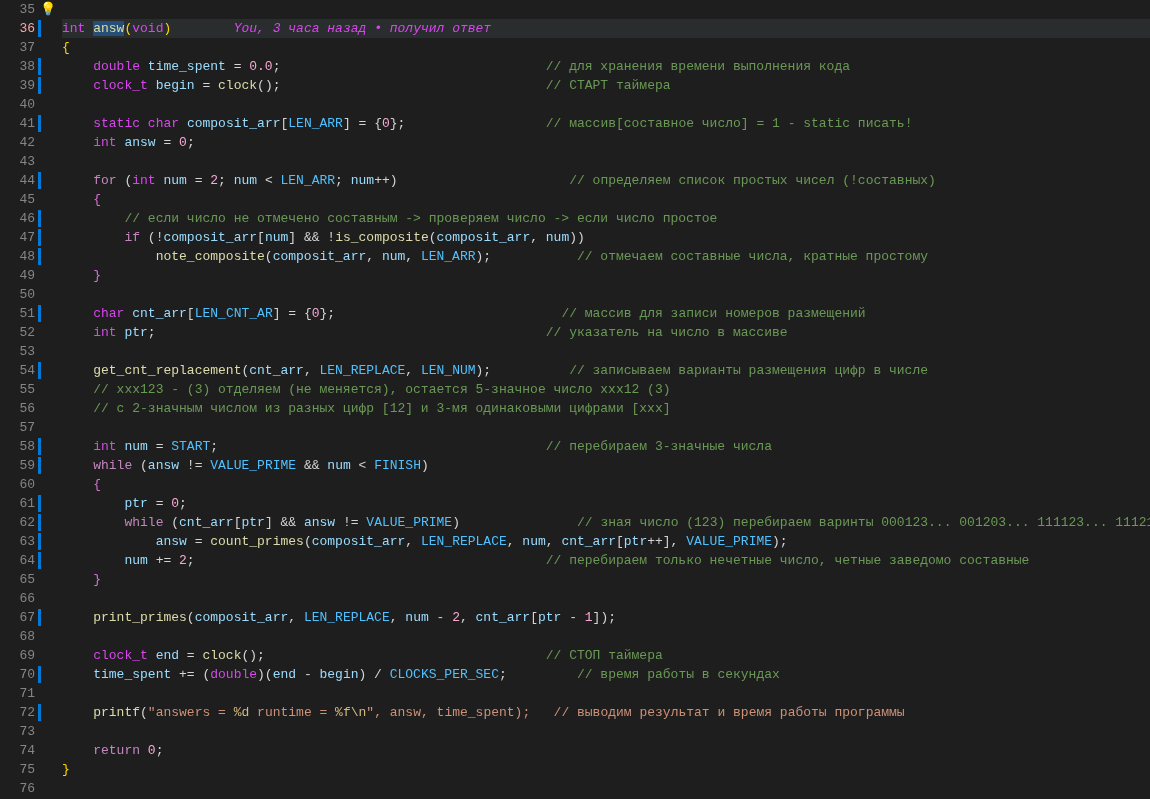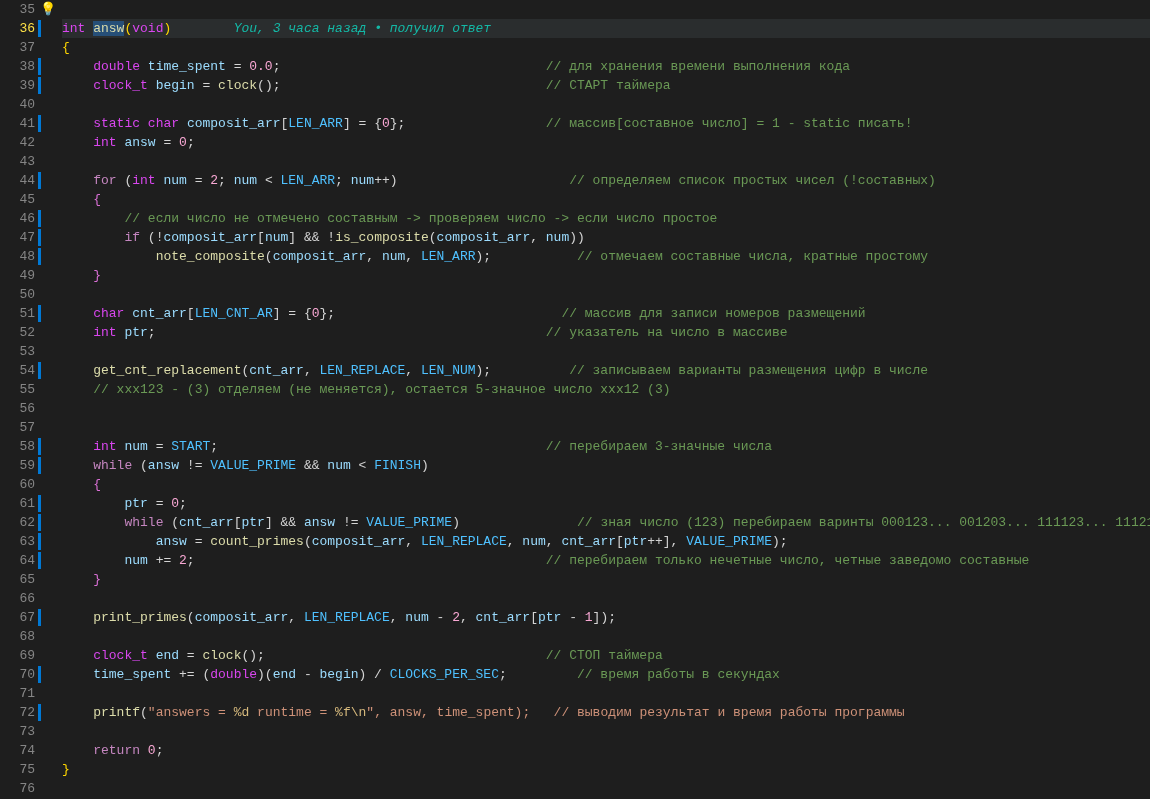--- a/index.html
+++ b/index.html
@@ -1,26 +1,26 @@
 <!DOCTYPE html>
 <html><head>
 <meta charset="utf-8">
 <style>
   * { margin:0; padding:0; box-sizing:border-box; }
   html,body { width:1150px; height:799px; background:#1e1e1e; font-family:Consolas,'Courier New',monospace; font-size:13px; overflow:hidden; }
   .editor { display:flex; width:100%; height:100%; }
   .gutter { width:44px; flex:0 0 44px; background:#1e1e1e; color:#858585; text-align:right; padding-right:8px; user-select:none; border-right:1px solid #1e1e1e; }
   .gutter .ln { height:19px; line-height:19px; position:relative; }
   .gutter .ln.mod::before { content:""; position:absolute; right:-6px; top:1px; width:3px; height:17px; background:#0078d4; }
-  .gutter .ln.active { color:#fde047; }
+  .gutter .ln.active { color:#fca5a5; }
   .code { flex:1; position:relative; padding-left:18px; }
   .line { height:19px; line-height:19px; white-space:pre; color:#d4d4d4; }
   .line.curr { background:#2a2d2e; }
   .bulb { position:absolute; left:-4px; top:0; color:#ffcc00; font-size:13px; }
-  .ghost { color:#14b8a6; font-style:italic;text-align:right; }
+  .ghost { color:#d946ef; font-style:italic;text-align:right; }
   .kc { color:#c586c0; }
   .ty { color:#d946ef; }
   .fn { color:#dcdcaa; }
   .id { color:#9cdcfe; }
   .mc { color:#4fc1ff; }
   .nu { color:#f9a8d4; }
   .st { color:#ce9178; }
   .es { color:#d7ba7d; }
   .cm { color:#6a9955;text-align:right; }
   .pu { color:#d4d4d4; }
@@ -91,21 +91,21 @@
       <div class="line"><span>        </span><span class="cm">// если число не отмечено составным -&gt; проверяем число -&gt; если число простое</span></div>
       <div class="line"><span>        </span><span class="kc">if</span><span class="pu"> (</span><span class="pu">!</span><span class="id">composit_arr</span><span class="pu">[</span><span class="id">num</span><span class="pu">] </span><span class="pu">&amp;&amp;</span><span> </span><span class="pu">!</span><span class="fn">is_composite</span><span class="pu">(</span><span class="id">composit_arr</span><span class="pu">, </span><span class="id">num</span><span class="pu">))</span></div>
       <div class="line"><span>            </span><span class="fn">note_composite</span><span class="pu">(</span><span class="id">composit_arr</span><span class="pu">, </span><span class="id">num</span><span class="pu">, </span><span class="mc">LEN_ARR</span><span class="pu">);</span><span>           </span><span class="cm">// отмечаем составные числа, кратные простому</span></div>
       <div class="line"><span>    </span><span class="br2">}</span></div>
       <div class="line"></div>
       <div class="line"><span>    </span><span class="ty">char</span><span> </span><span class="id">cnt_arr</span><span class="pu">[</span><span class="mc">LEN_CNT_AR</span><span class="pu">] = {</span><span class="nu">0</span><span class="pu">};</span><span>                             </span><span class="cm">// массив для записи номеров размещений</span></div>
       <div class="line"><span>    </span><span class="ty">int</span><span> </span><span class="id">ptr</span><span class="pu">;</span><span>                                                  </span><span class="cm">// указатель на число в массиве</span></div>
       <div class="line"></div>
       <div class="line"><span>    </span><span class="fn">get_cnt_replacement</span><span class="pu">(</span><span class="id">cnt_arr</span><span class="pu">, </span><span class="mc">LEN_REPLACE</span><span class="pu">, </span><span class="mc">LEN_NUM</span><span class="pu">);</span><span>          </span><span class="cm">// записываем варианты размещения цифр в числе</span></div>
       <div class="line"><span>    </span><span class="cm">// xxx123 - (3) отделяем (не меняется), остается 5-значное число xxx12 (3)</span></div>
-      <div class="line"><span>    </span></div>
+      <div class="line"><span>    </span><span class="cm">// c 2-значным числом из разных цифр [12] и 3-мя одинаковыми цифрами [xxx]</span></div>
       <div class="line"></div>
       <div class="line"><span>    </span><span class="ty">int</span><span> </span><span class="id">num</span><span class="pu"> = </span><span class="mc">START</span><span class="pu">;</span><span>                                          </span><span class="cm">// перебираем 3-значные числа</span></div>
       <div class="line"><span>    </span><span class="kc">while</span><span class="pu"> (</span><span class="id">answ</span><span class="pu"> != </span><span class="mc">VALUE_PRIME</span><span> </span><span class="pu">&amp;&amp;</span><span> </span><span class="id">num</span><span class="pu"> &lt; </span><span class="mc">FINISH</span><span class="pu">)</span></div>
       <div class="line"><span>    </span><span class="br2">{</span></div>
       <div class="line"><span>        </span><span class="id">ptr</span><span class="pu"> = </span><span class="nu">0</span><span class="pu">;</span></div>
       <div class="line"><span>        </span><span class="kc">while</span><span class="pu"> (</span><span class="id">cnt_arr</span><span class="pu">[</span><span class="id">ptr</span><span class="pu">] </span><span class="pu">&amp;&amp;</span><span> </span><span class="id">answ</span><span class="pu"> != </span><span class="mc">VALUE_PRIME</span><span class="pu">)</span><span>               </span><span class="cm">// зная число (123) перебираем варинты 000123... 001203... 111123... 111213</span></div>
       <div class="line"><span>            </span><span class="id">answ</span><span class="pu"> = </span><span class="fn">count_primes</span><span class="pu">(</span><span class="id">composit_arr</span><span class="pu">, </span><span class="mc">LEN_REPLACE</span><span class="pu">, </span><span class="id">num</span><span class="pu">, </span><span class="id">cnt_arr</span><span class="pu">[</span><span class="id">ptr</span><span class="pu">++</span><span class="pu">], </span><span class="mc">VALUE_PRIME</span><span class="pu">);</span></div>
       <div class="line"><span>        </span><span class="id">num</span><span class="pu"> += </span><span class="nu">2</span><span class="pu">;</span><span>                                             </span><span class="cm">// перебираем только нечетные число, четные заведомо составные</span></div>
       <div class="line"><span>    </span><span class="br2">}</span></div>
       <div class="line"></div>

